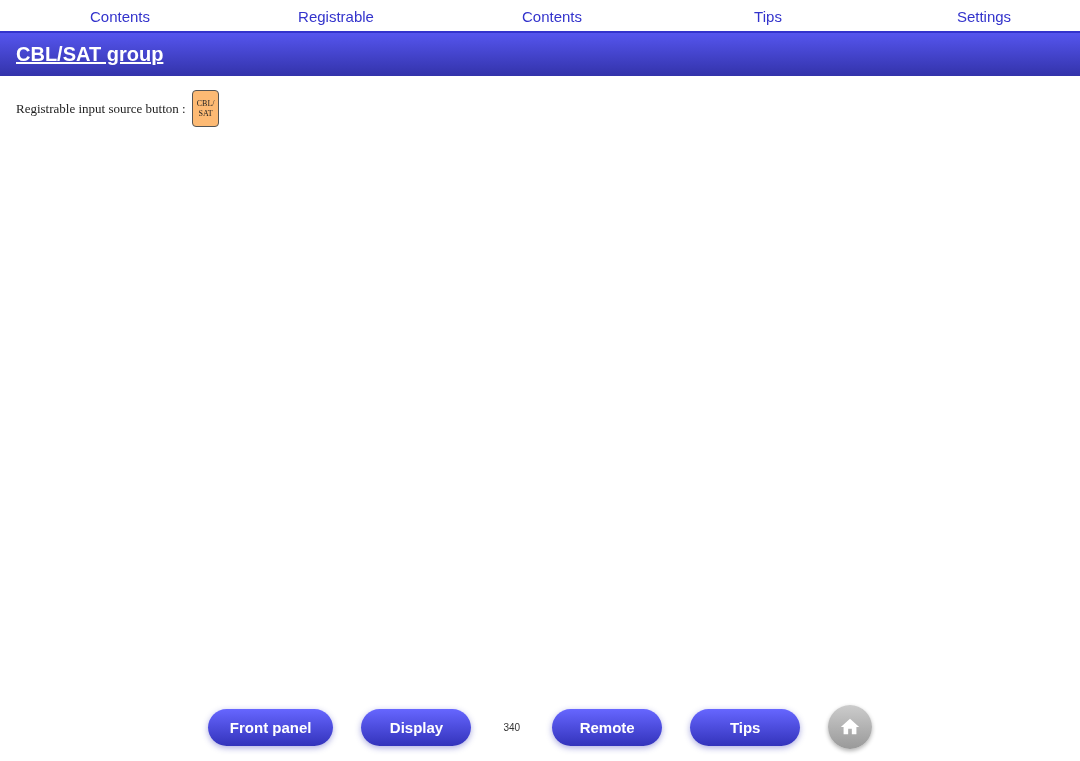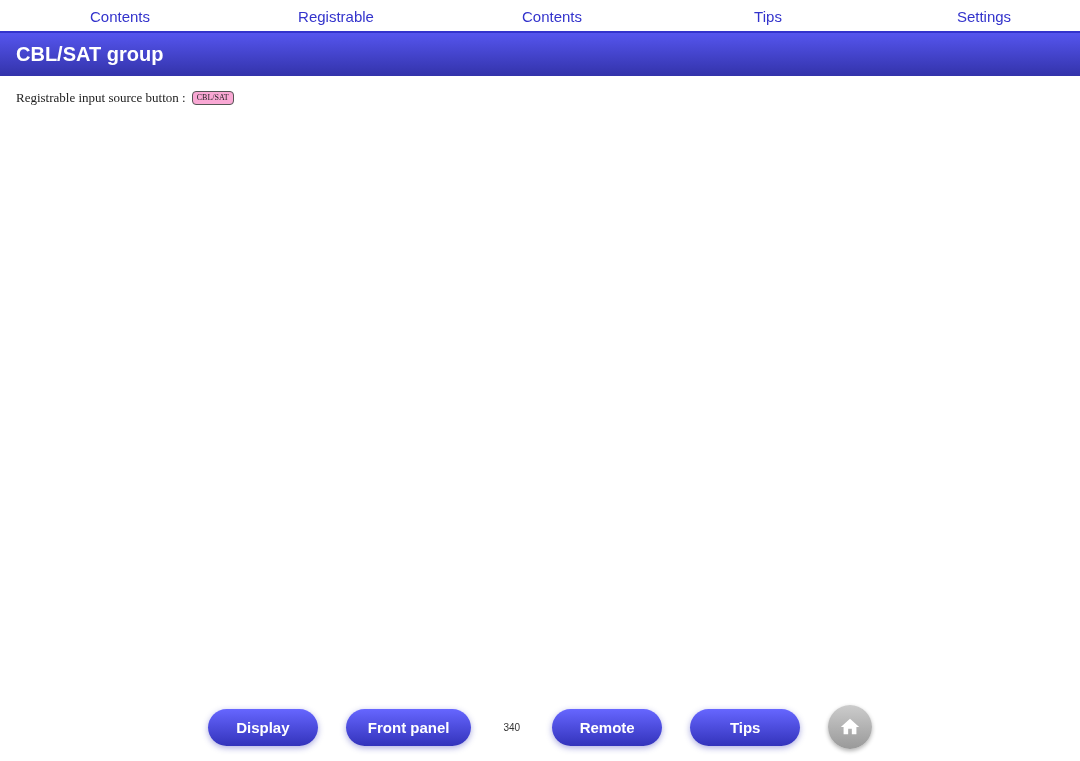--- a/index.html
+++ b/index.html
@@ -43,20 +43,21 @@
       background: #4444cc;
       background: linear-gradient(to bottom, #5555ee, #3333aa);
       padding: 10px 16px;
       margin: 0;
     }
 
     .page-title-bar h1 {
       color: #ffffff;
       font-size: 20px;
       font-weight: bold;
+      text-decoration: underline;
     }
 
     
     .content-area {
       flex: 1;
       padding: 14px 16px;
       background: #ffffff;
       font-family: Liberation Serif, serif;
     }
 
@@ -67,27 +68,28 @@
       color: #222222;
       gap: 6px;
     }
 
     .cbl-sat-button {
       display: inline-flex;
       align-items: center;
       justify-content: center;
       border: 1px solid #555555;
       border-radius: 4px;
-      padding: 1px 4px;
+      padding: 8px 4px;
       font-size: 9px;
       line-height: 1.2;
       color: #222222;
-      background: #f9a8d4;
+      background: #fdba74;
       text-align: center;
       white-space: nowrap;
+      flex-direction: column;
     }
 
     .cbl-sat-button span {
       display: block;
       text-align: center;
       font-size: 8px;
     }
 
     
     .bottom-nav {
@@ -169,22 +171,22 @@
     <span>Registrable input source button :</span>
     <span class="cbl-sat-button">
       <span>CBL/</span>
       <span>SAT</span>
     </span>
   </div>
 </div>
 
 <div class="bottom-nav">
   <div class="bottom-nav-inner">
+    <button class="nav-btn">Front panel</button>
     <button class="nav-btn">Display</button>
-    <button class="nav-btn">Front panel</button>
     <span class="page-number">340</span>
     <button class="nav-btn">Remote</button>
     <button class="nav-btn">Tips</button>
     <button class="home-btn">
       <svg class="home-icon-svg" viewBox="0 0 24 24" xmlns="http://www.w3.org/2000/svg">
         <path d="M10 20v-6h4v6h5v-8h3L12 3 2 12h3v8z"></path>
       </svg>
     </button>
   </div>
 </div>

